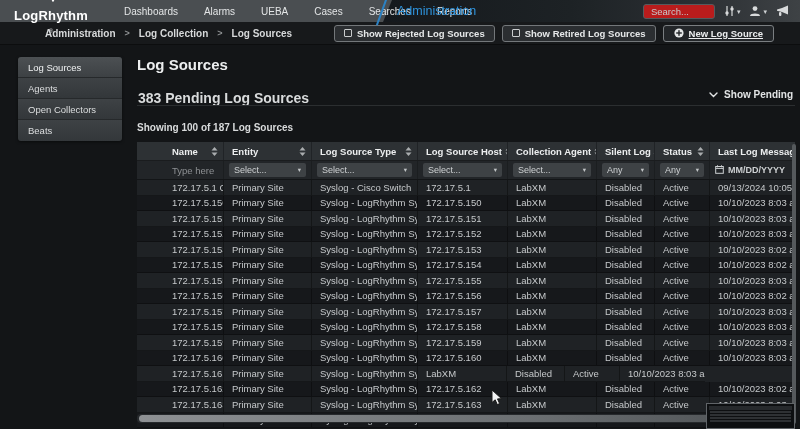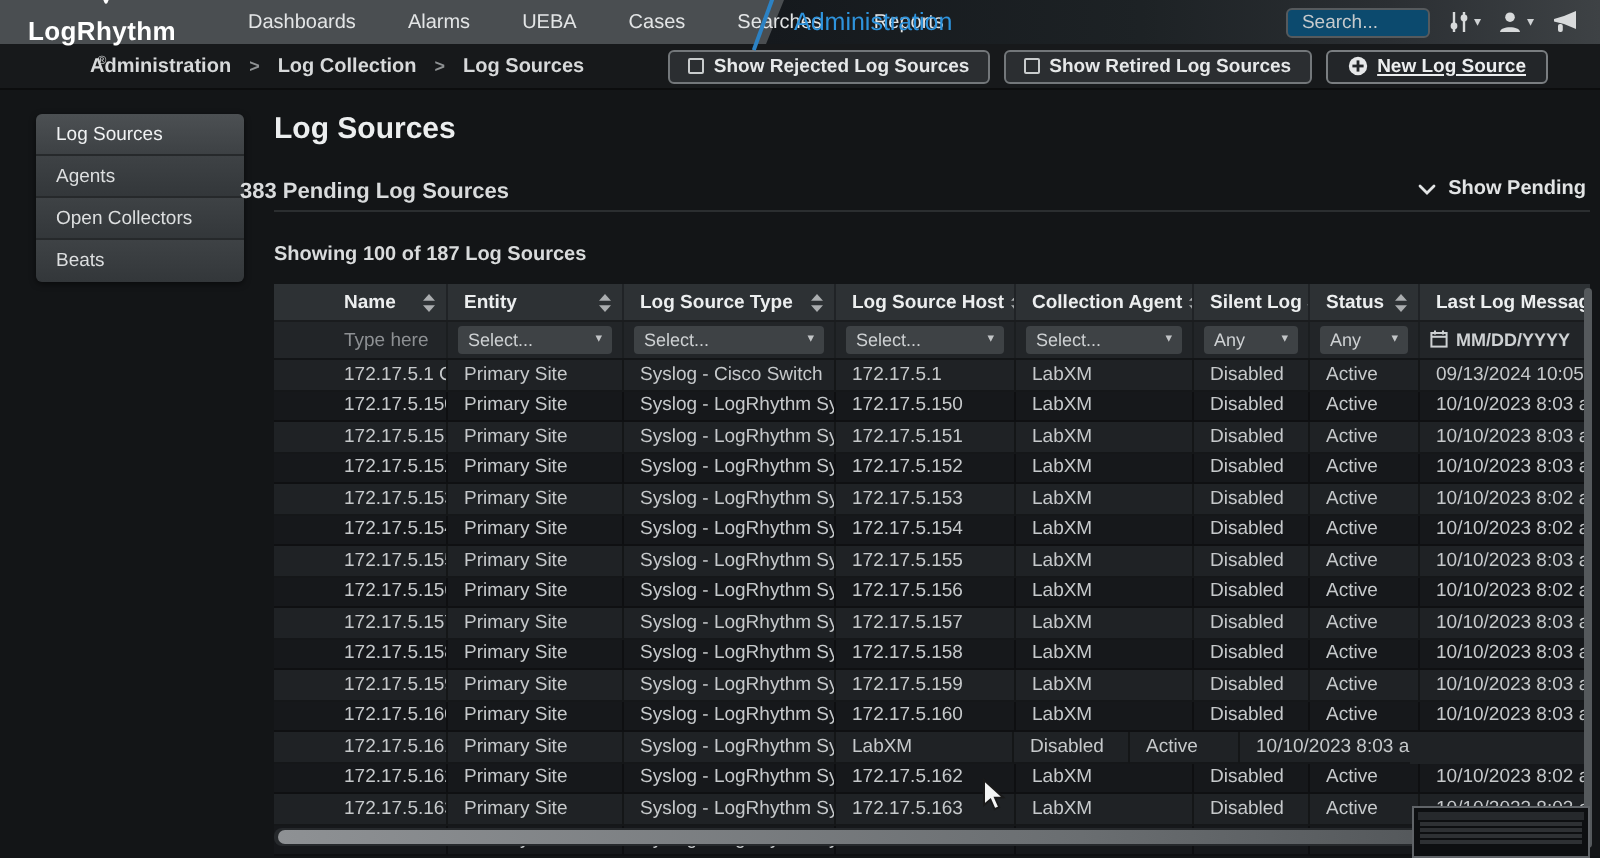--- a/index.html
+++ b/index.html
@@ -17,21 +17,21 @@
     background:#2c82c4; transform:rotate(20deg); z-index:3; }
   .logo-wrap { display:flex; align-items:center; gap:5px; padding-left:14px; z-index:2;flex-direction:column; }
   .logo-text { color:#ffffff; font-size:13px; font-weight:bold; letter-spacing:.2px; }
   .logo-mark { color:#d6d8d9; font-size:6px; vertical-align:top; }
   .nav-items { display:flex; align-items:center; gap:26px; margin-left:36px; z-index:2; }
   .nav-item { color:#e3e5e6; font-size:10px; cursor:pointer; }
   .nav-admin { position:absolute; left:397px; top:0; height:22px; display:flex; align-items:center;
     color:#2e93dc; font-size:12.5px; z-index:4; }
   .nav-right { position:absolute; right:10px; top:0; height:22px; display:flex;
     align-items:center; gap:9px; z-index:4; }
-  .search-btn { width:72px; height:15px; background:#0c4a6e; border:1px solid #565a5d;
+  .search-btn { width:72px; height:15px; background:#b91c1c; border:1px solid #565a5d;
     border-radius:3px; color:#c7cacc; font-size:9.5px; display:flex; align-items:center;
     padding-left:7px; }
   .icon-group { display:flex; align-items:center; gap:2px; }
   .caret { color:#cfd2d4; font-size:7px; line-height:1; }
 
   
   .crumbbar { position:absolute; left:0; top:22px; width:800px; height:23px;
     background:#17191b; display:flex; align-items:center; border-bottom:1px solid #0c0d0e; }
   .crumbs { display:flex; align-items:center; gap:9px; padding-left:45px; }
   .crumb { color:#d7d9da; font-size:10px; font-weight:bold; }
@@ -54,21 +54,21 @@
   .sidebar { position:absolute; left:18px; top:57px; width:104px; border-radius:3px;
     overflow:hidden; box-shadow:0 1px 3px rgba(0,0,0,.5); }
   .side-item { height:21px; display:flex; align-items:center; padding-left:10px;
     background:linear-gradient(#3e4245,#33373a); border-bottom:1px solid #26292b;
     color:#dcdedf; font-size:9.5px; cursor:pointer; }
   .side-item.selected { background:linear-gradient(#4c5053,#3d4144); color:#f0f2f3; }
   .side-item:last-child { border-bottom:none; }
 
   
   .main-title { position:absolute; left:137px; top:56px; color:#eceeef; font-size:15px; font-weight:bold; }
-  .pending-label { position:absolute; left:120px; top:90px; color:#d9dbdc; font-size:11px; font-weight:bold; }
+  .pending-label { position:absolute; left:138px; top:90px; color:#d9dbdc; font-size:14px; font-weight:bold; }
   .show-pending { position:absolute; right:7px; top:89px; display:flex; align-items:center; gap:6px;
     color:#e2e4e5; font-size:10px; font-weight:bold; cursor:pointer; }
   .divider { position:absolute; left:137px; top:105px; width:658px; height:1px; background:#2b2e30; }
   .showing-label { position:absolute; left:137px; top:122px; color:#d9dbdc; font-size:10px; font-weight:bold; }
 
   
   .table { position:absolute; left:137px; top:142px; width:658px; }
   .thead { display:flex; height:19px; background:#2d3134; border-bottom:1px solid #1a1c1e; }
   .th { display:flex; align-items:center; justify-content:space-between; padding:0 5px 0 8px;
     color:#eceeef; font-size:9.5px; font-weight:bold; border-right:1px solid #202326;

